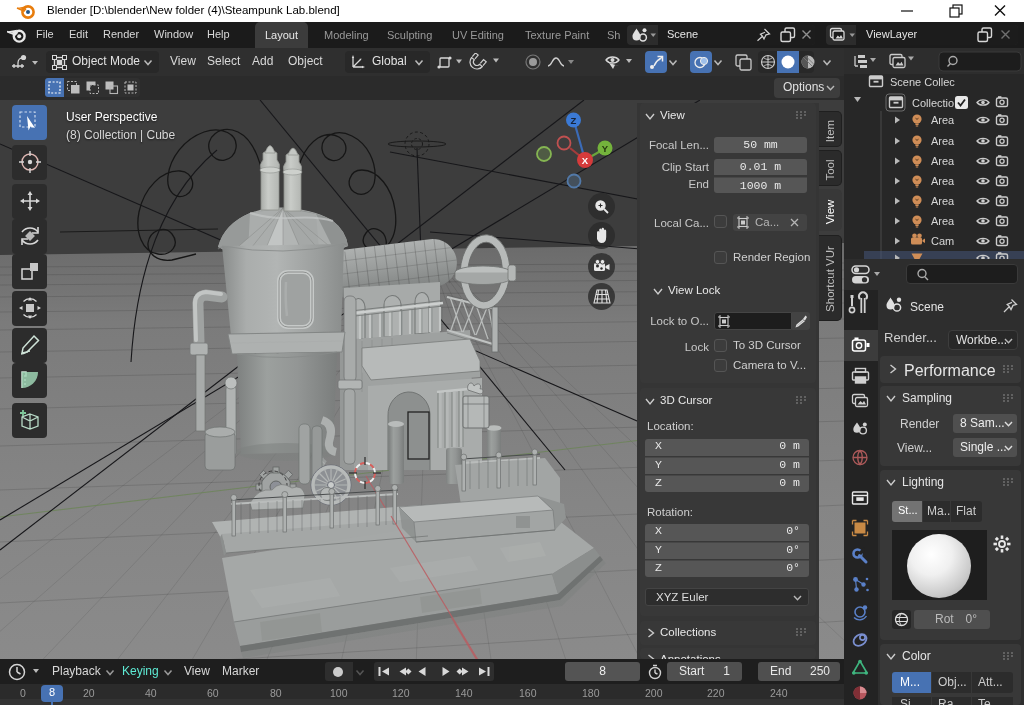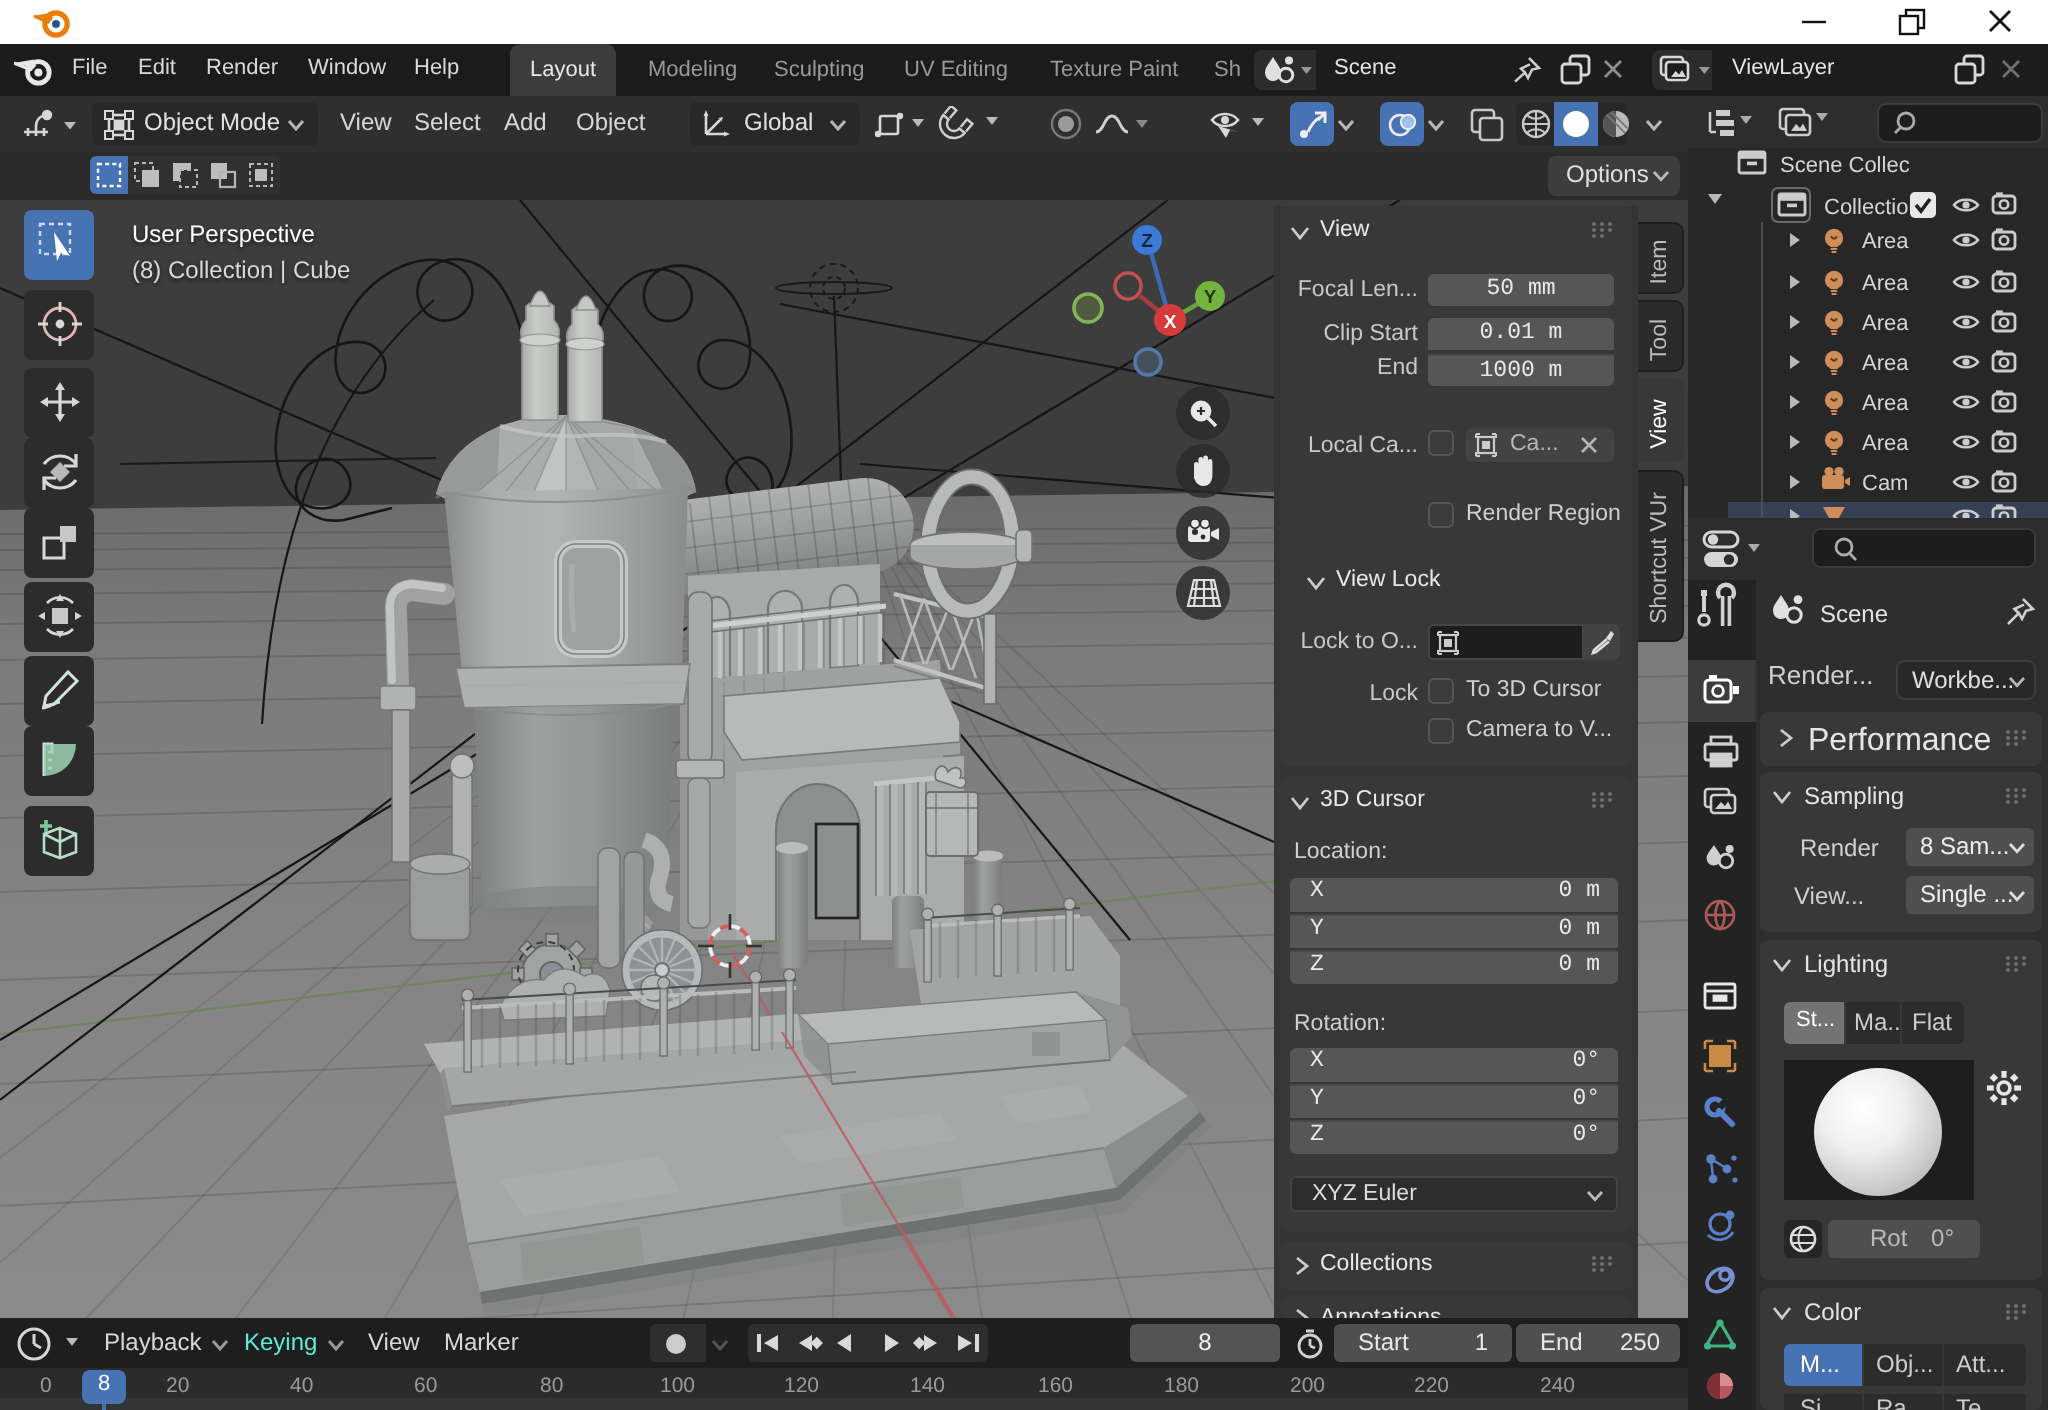--- a/index.html
+++ b/index.html
@@ -46,20 +46,21 @@
 </head>
 <body>
 <div id="app">
   <div class="abs" id="titlebar">
     <svg class="abs" style="left:16px;top:3px" width="22" height="16" viewBox="0 0 22 16">
       <circle cx="12" cy="9" r="5.6" fill="none" stroke="#e87d0d" stroke-width="2.6"></circle>
       <circle cx="12" cy="9" r="2" fill="#265787"></circle>
       <path d="M1 5 L10 3.2 L7.5 6.2 Z" fill="#e87d0d"></path>
       <path d="M1 5 L8 8 L10 5.5" fill="none" stroke="#e87d0d" stroke-width="1.6"></path>
     </svg>
+    <span class="ttext">Blender [D:\blender\New folder (4)\Steampunk Lab.blend]</span>
     <svg class="abs" style="left:894px;top:0" width="130" height="22" viewBox="0 0 130 22">
       <line x1="7" y1="11" x2="19" y2="11" stroke="#111" stroke-width="1.2"></line>
       <rect x="59" y="5" width="9" height="9" fill="none" stroke="#111" stroke-width="1.2"></rect>
       <rect x="56" y="8" width="9" height="9" fill="#fff" stroke="#111" stroke-width="1.2"></rect>
       <path d="M101 5.5 L111 15.5 M111 5.5 L101 15.5" stroke="#111" stroke-width="1.4"></path>
     </svg>
   </div>
   <div class="abs" id="topbar">
     <svg class="abs" style="left:7px;top:4px" width="22" height="18" viewBox="0 0 22 18">
       <circle cx="12.2" cy="10.2" r="5.4" fill="none" stroke="#e8e8e8" stroke-width="2.4"></circle>
@@ -1296,21 +1297,21 @@
         <path d="M105 5.5 L112 9.5 L105 13.5 Z"></path>
           <rect x="113.5" y="5" width="2" height="9"></rect>
       </g>
     </svg>
 
     <div class="abs" style="left:565px;top:3px;width:75px;height:19px;background:#545454;border-radius:3px;font-size:12px;color:#f0f0f0;text-align:center;padding-top:2px">8</div>
     <svg class="abs" style="left:647px;top:5px" width="16" height="16" viewBox="0 0 16 16">
       <circle cx="8" cy="9" r="5.5" fill="none" stroke="#d0d0d0" stroke-width="1.4"></circle>
       <path d="M8 9 L8 5.5 M8 9 L10.5 10 M6 1.5 L10 1.5" stroke="#d0d0d0" stroke-width="1.4" fill="none"></path>
     </svg>
-    <div class="abs" style="left:667px;top:3px;width:89px;height:19px;background:#4f4f4f;border-radius:3px;font-size:12px;color:#e8e8e8">
+    <div class="abs" style="left:667px;top:3px;width:75px;height:19px;background:#4f4f4f;border-radius:3px;font-size:12px;color:#e8e8e8">
         <span style="position:absolute;left:12px;top:2px">Start</span>
         <span style="position:absolute;right:12px;top:2px">1</span>
       </div>
     <div class="abs" style="left:758px;top:3px;width:82px;height:19px;background:#4f4f4f;border-radius:3px;font-size:12px;color:#e8e8e8">
         <span style="position:absolute;left:12px;top:2px">End</span>
         <span style="position:absolute;right:10px;top:2px">250</span>
       </div>
     <div id="truler">
       <div class="abs" style="left:0;top:15px;width:844px;height:6px;background:#333333"></div>
       <span class="abs" style="left:20px;top:3px">0</span>

